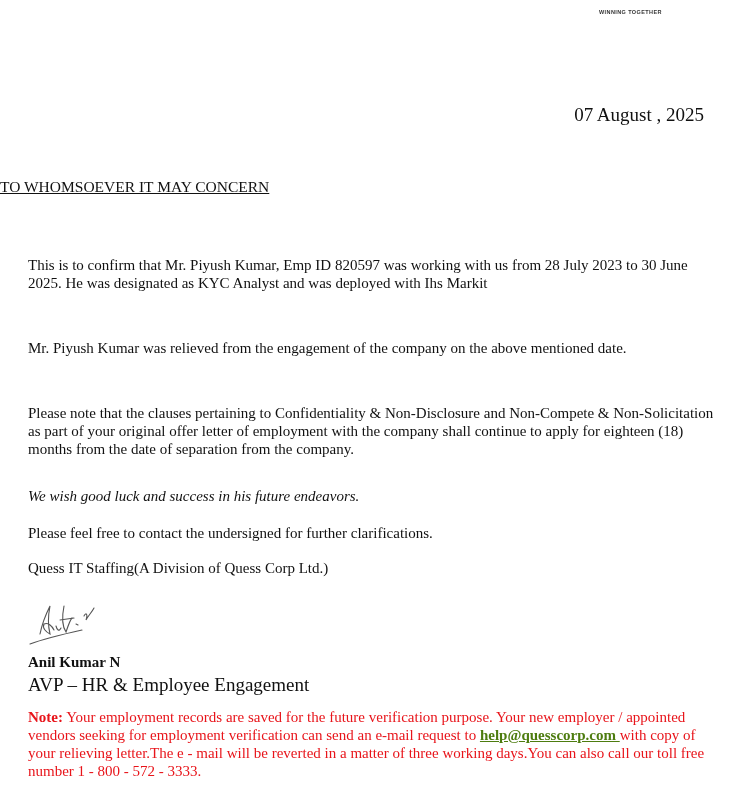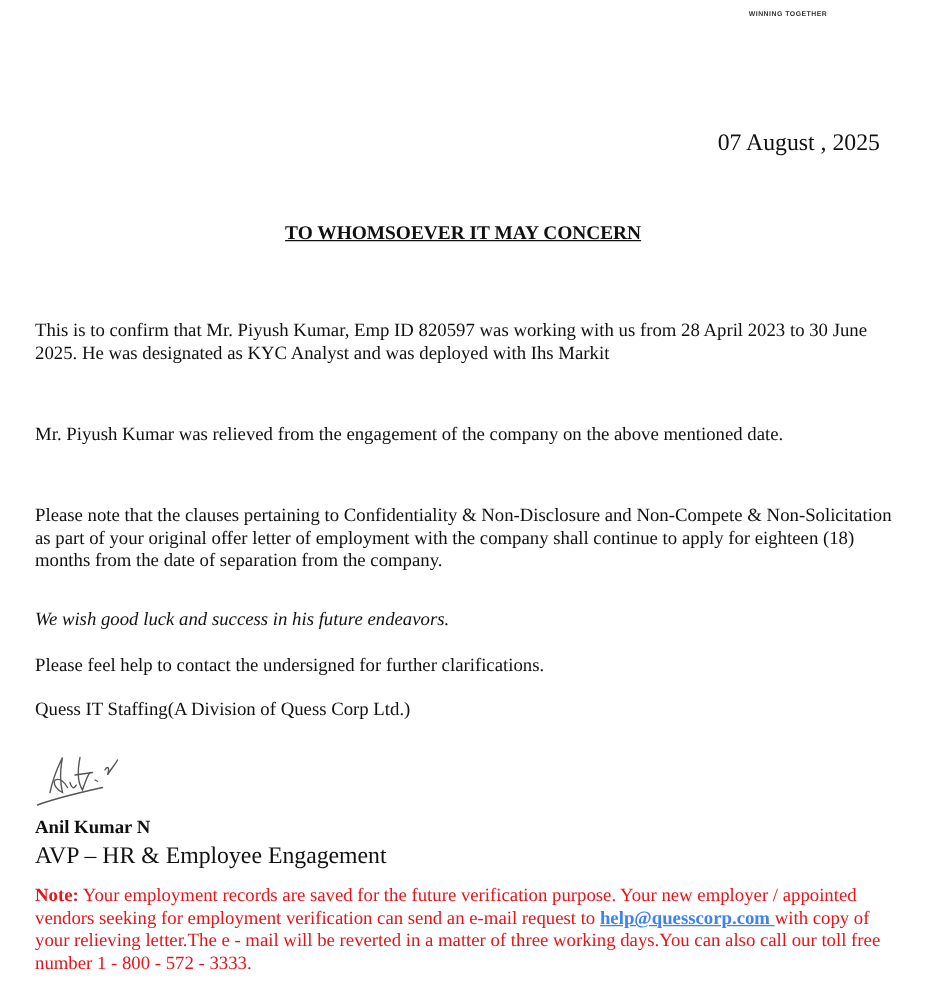--- a/index.html
+++ b/index.html
@@ -49,22 +49,21 @@
     position: absolute;
     right: 37px;
     top: 104px;
     font-size: 19px;
   }
   .title {
     position: absolute;
     left: 0;
     width: 741px;
     top: 178px;
-    text-align: center;
-    font-weight: bold;
+    font-weight: normal;
     font-size: 15.5px;
     text-decoration: underline;
   }
   .para {
     position: absolute;
     left: 28px;
     width: 690px;
     font-size: 15px;
     line-height: 18px;
   }
@@ -102,39 +101,39 @@
     color: #e8141a;
     font-size: 15px;
     line-height: 18px;
   }
   .note-label {
     font-weight: bold;
   }
   .note-link {
     font-weight: bold;
     text-decoration: underline;
-    color: #3b82f6;
+    color: #4d7c0f;
   }
 </style>
 </head>
 <body>
 
 <div class="logo">
   <span class="logo-tag">WINNING TOGETHER</span>
 </div>
 
 <div class="date">07 August , 2025</div>
 
 <div class="title">TO WHOMSOEVER IT MAY CONCERN</div>
 
-<div class="para p1">This is to confirm that Mr. Piyush Kumar, Emp ID 820597 was working with us from 28 April 2023 to 30 June 2025. He was designated as KYC Analyst and was deployed with Ihs Markit</div>
+<div class="para p1">This is to confirm that Mr. Piyush Kumar, Emp ID 820597 was working with us from 28 July 2023 to 30 June 2025. He was designated as KYC Analyst and was deployed with Ihs Markit</div>
 <div class="para p2">Mr. Piyush Kumar was relieved from the engagement of the company on the above mentioned date.</div>
 <div class="para p3">Please note that the clauses pertaining to Confidentiality &amp; Non-Disclosure and Non-Compete &amp; Non-Solicitation as part of your original offer letter of employment with the company shall continue to apply for eighteen (18) months from the date of separation from the company.</div>
 <div class="para p4">We wish good luck and success in his future endeavors.</div>
-<div class="para p5">Please feel help to contact the undersigned for further clarifications.</div>
+<div class="para p5">Please feel free to contact the undersigned for further clarifications.</div>
 <div class="para p6">Quess IT Staffing(A Division of Quess Corp Ltd.)</div>
 
 <svg class="signature" viewBox="0 0 80 50" fill="none" stroke="#555" stroke-width="1.1" stroke-linecap="round">
   <path d="M4 46 C 20 40, 38 36, 56 32"></path>
   <path d="M14 36 C 16 26, 20 16, 24 8 C 22 18, 22 28, 24 36 C 20 34, 16 30, 18 26 C 22 24, 26 28, 28 32"></path>
   <path d="M30 28 C 31 32, 33 34, 35 30"></path>
   <path d="M38 8 C 36 18, 36 28, 40 34 C 42 28, 44 22, 46 20"></path>
   <path d="M34 22 L 48 20"></path>
   <path d="M50 26 L 52 27"></path>
   <path d="M58 18 C 60 14, 62 16, 60 22 C 62 18, 66 14, 68 10"></path>

